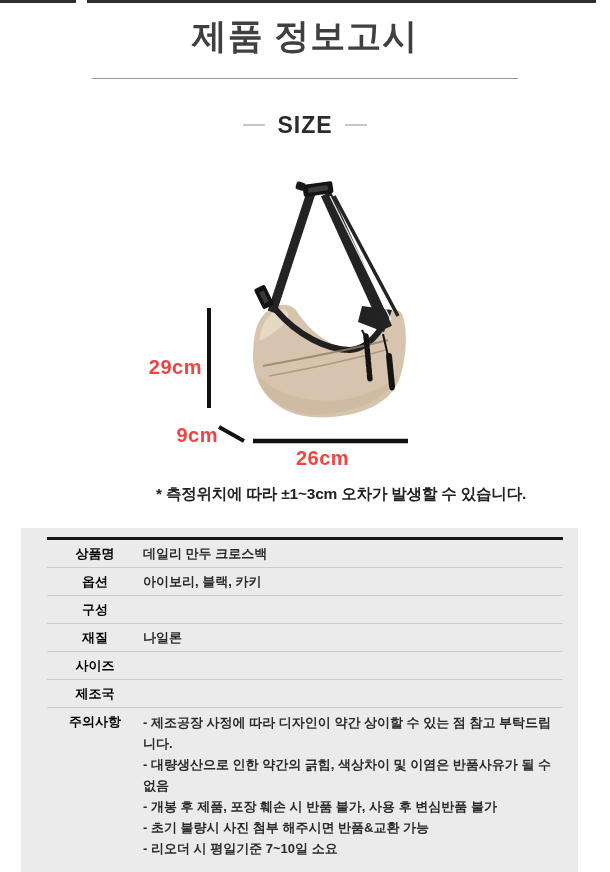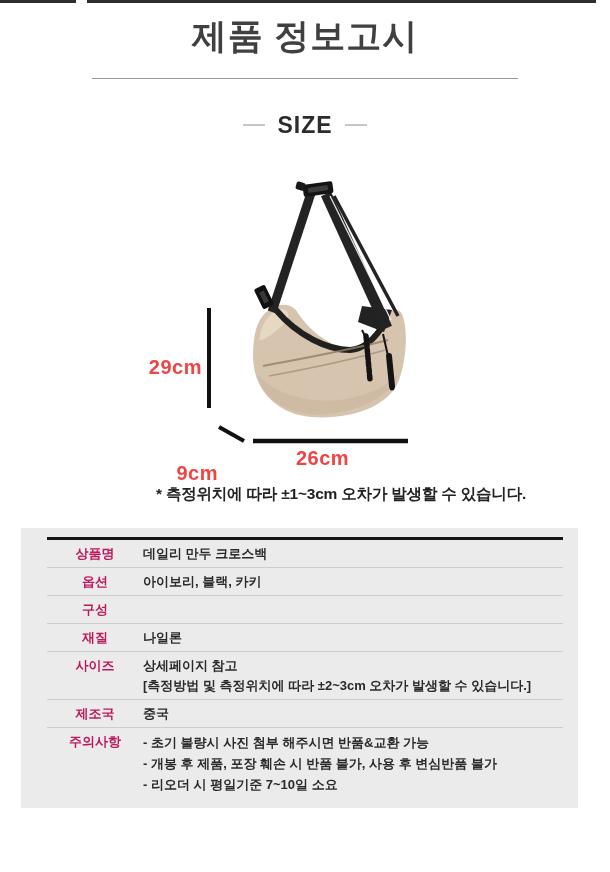--- a/index.html
+++ b/index.html
@@ -34,39 +34,39 @@
   }
 
   
   .figure-svg{position:absolute;top:160px;left:0;}
 
   .dim-label{
     position:absolute;font-size:20px;font-weight:700;color:#ef4444;
     letter-spacing:0.5px;line-height:22px;
   }
   #dim-height{top:356px;left:130px;width:72px;text-align:right;}
-  #dim-depth {top:424px;left:160px;width:58px;text-align:right;margin-top:38px;}
+  #dim-depth {top:424px;left:160px;width:58px;text-align:right;}
   #dim-width {top:447px;left:296px;width:72px;text-align:left;}
 
   .measure-note{
     position:absolute;top:484px;left:0;width:610px;text-align:center;
     font-size:15.5px;font-weight:600;color:#222222;letter-spacing:-0.2px;padding-left:36px;
   }
 
   
   .spec-table{
     position:absolute;top:528px;left:21px;width:557px;box-sizing:border-box;
     background:#ebebeb;padding:9px 15px 10px 26px;
   }
   .spec-inner{border-top:3px solid #161616;}
   .spec-row{display:flex;align-items:flex-start;padding:3px 0;border-bottom:1px solid #cdcdcd;}
   .spec-row:last-child{border-bottom:none;}
   .spec-label{
     width:96px;flex:0 0 96px;text-align:center;
-    font-size:13px;font-weight:700;color:#be185d;line-height:20px;padding-top:1px;
+    font-size:13px;font-weight:700;color:#000000;line-height:20px;padding-top:1px;
   }
   .spec-value{
     flex:1;font-size:13px;font-weight:600;color:#2a2a2a;line-height:20px;padding-top:1px;
   }
   .spec-value .sub{display:block;}
   .notes-line{display:block;line-height:21px;}
 </style>
 </head>
 <body>
 
@@ -150,34 +150,31 @@
       <div class="spec-label">구성</div>
     </div>
 
     <div class="spec-row">
       <div class="spec-label">재질</div>
       <div class="spec-value">나일론</div>
     </div>
 
     <div class="spec-row">
       <div class="spec-label">사이즈</div>
-      <div class="spec-value">
-        <span class="sub">상세페이지 참고</span>
-        <span class="sub">[측정방법 및 측정위치에 따라 ±2~3cm 오차가 발생할 수 있습니다.]</span>
-      </div>
     </div>
 
     <div class="spec-row">
       <div class="spec-label">제조국</div>
-      <div class="spec-value">중국</div>
     </div>
 
     <div class="spec-row">
       <div class="spec-label">주의사항</div>
       <div class="spec-value">
+        <span class="notes-line">- 제조공장 사정에 따라 디자인이 약간 상이할 수 있는 점 참고 부탁드립니다.</span>
+        <span class="notes-line">- 대량생산으로 인한 약간의 긁힘, 색상차이 및 이염은 반품사유가 될 수 없음</span>
+        <span class="notes-line">- 개봉 후 제품, 포장 훼손 시 반품 불가, 사용 후 변심반품 불가</span>
         <span class="notes-line">- 초기 불량시 사진 첨부 해주시면 반품&amp;교환 가능</span>
-        <span class="notes-line">- 개봉 후 제품, 포장 훼손 시 반품 불가, 사용 후 변심반품 불가</span>
         <span class="notes-line">- 리오더 시 평일기준 7~10일 소요</span>
       </div>
     </div>
 
   </div>
 </div>
 
 </body></html>

